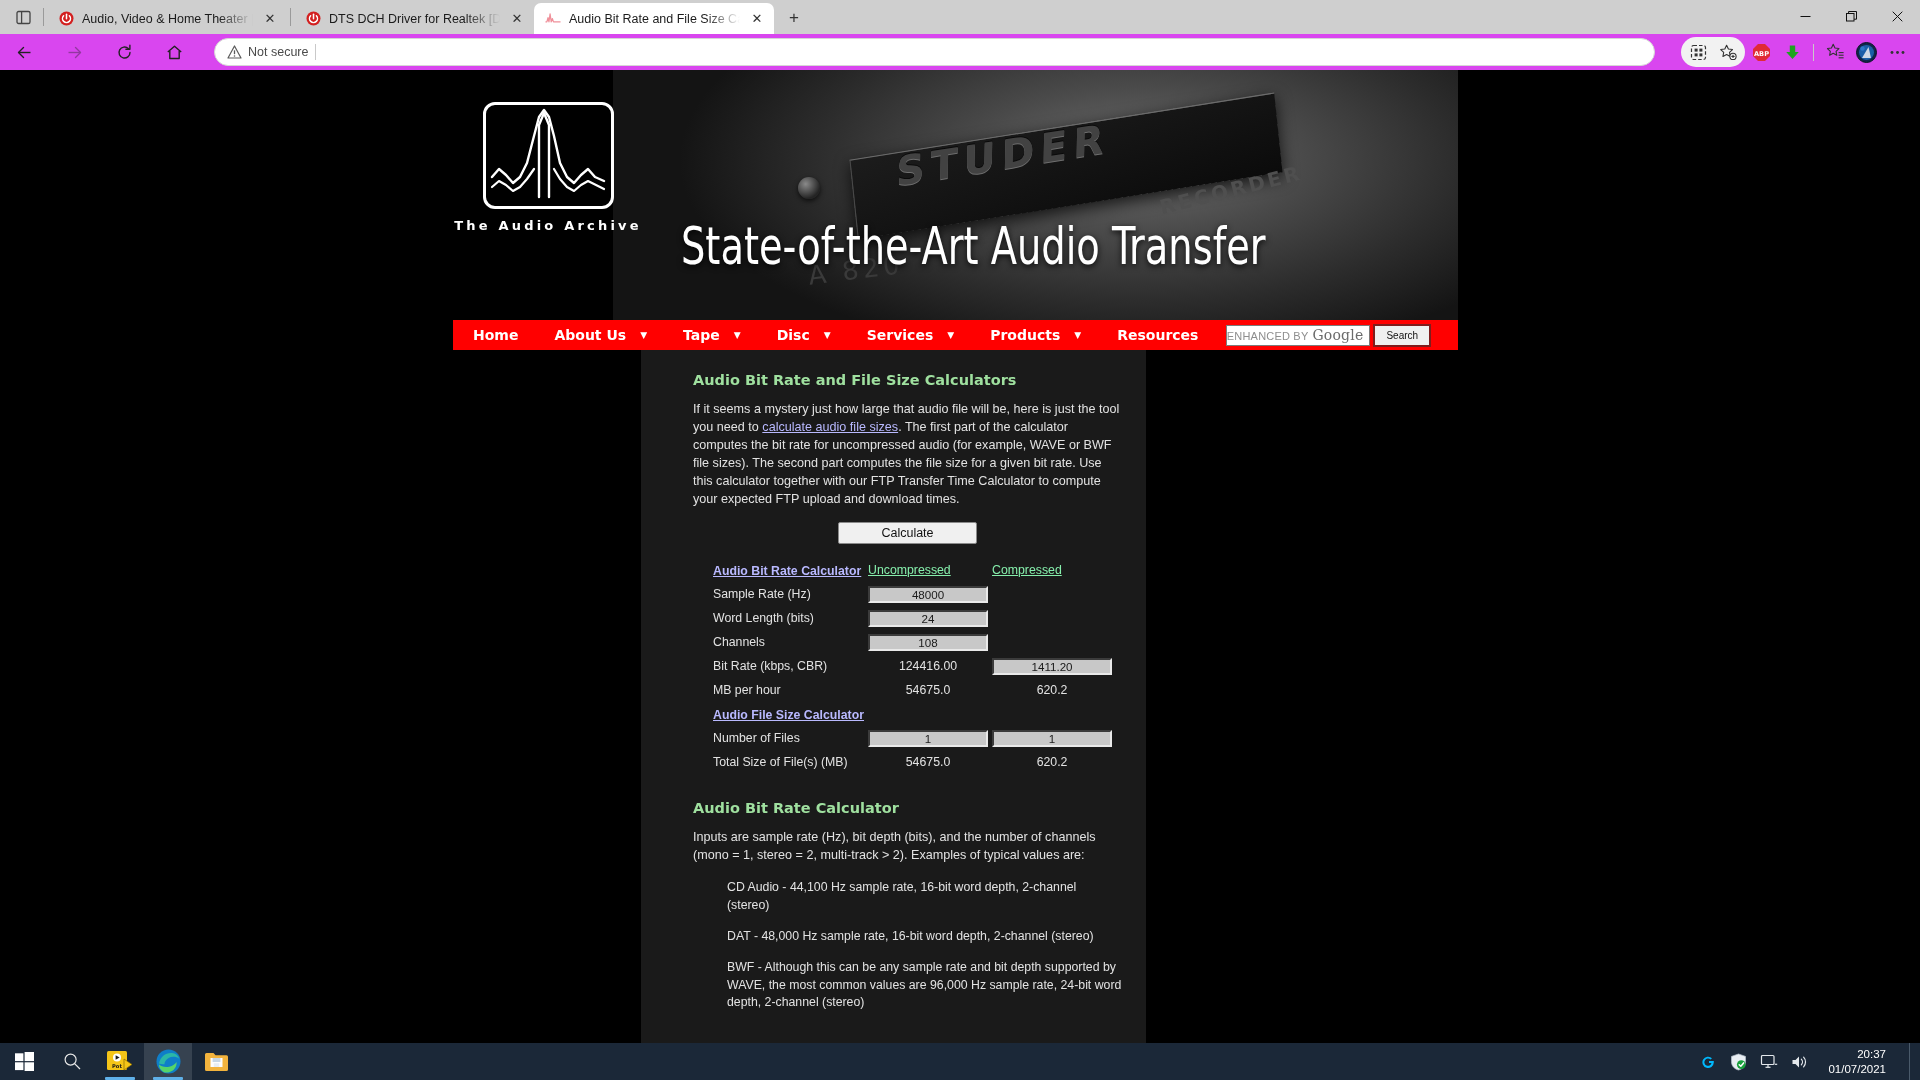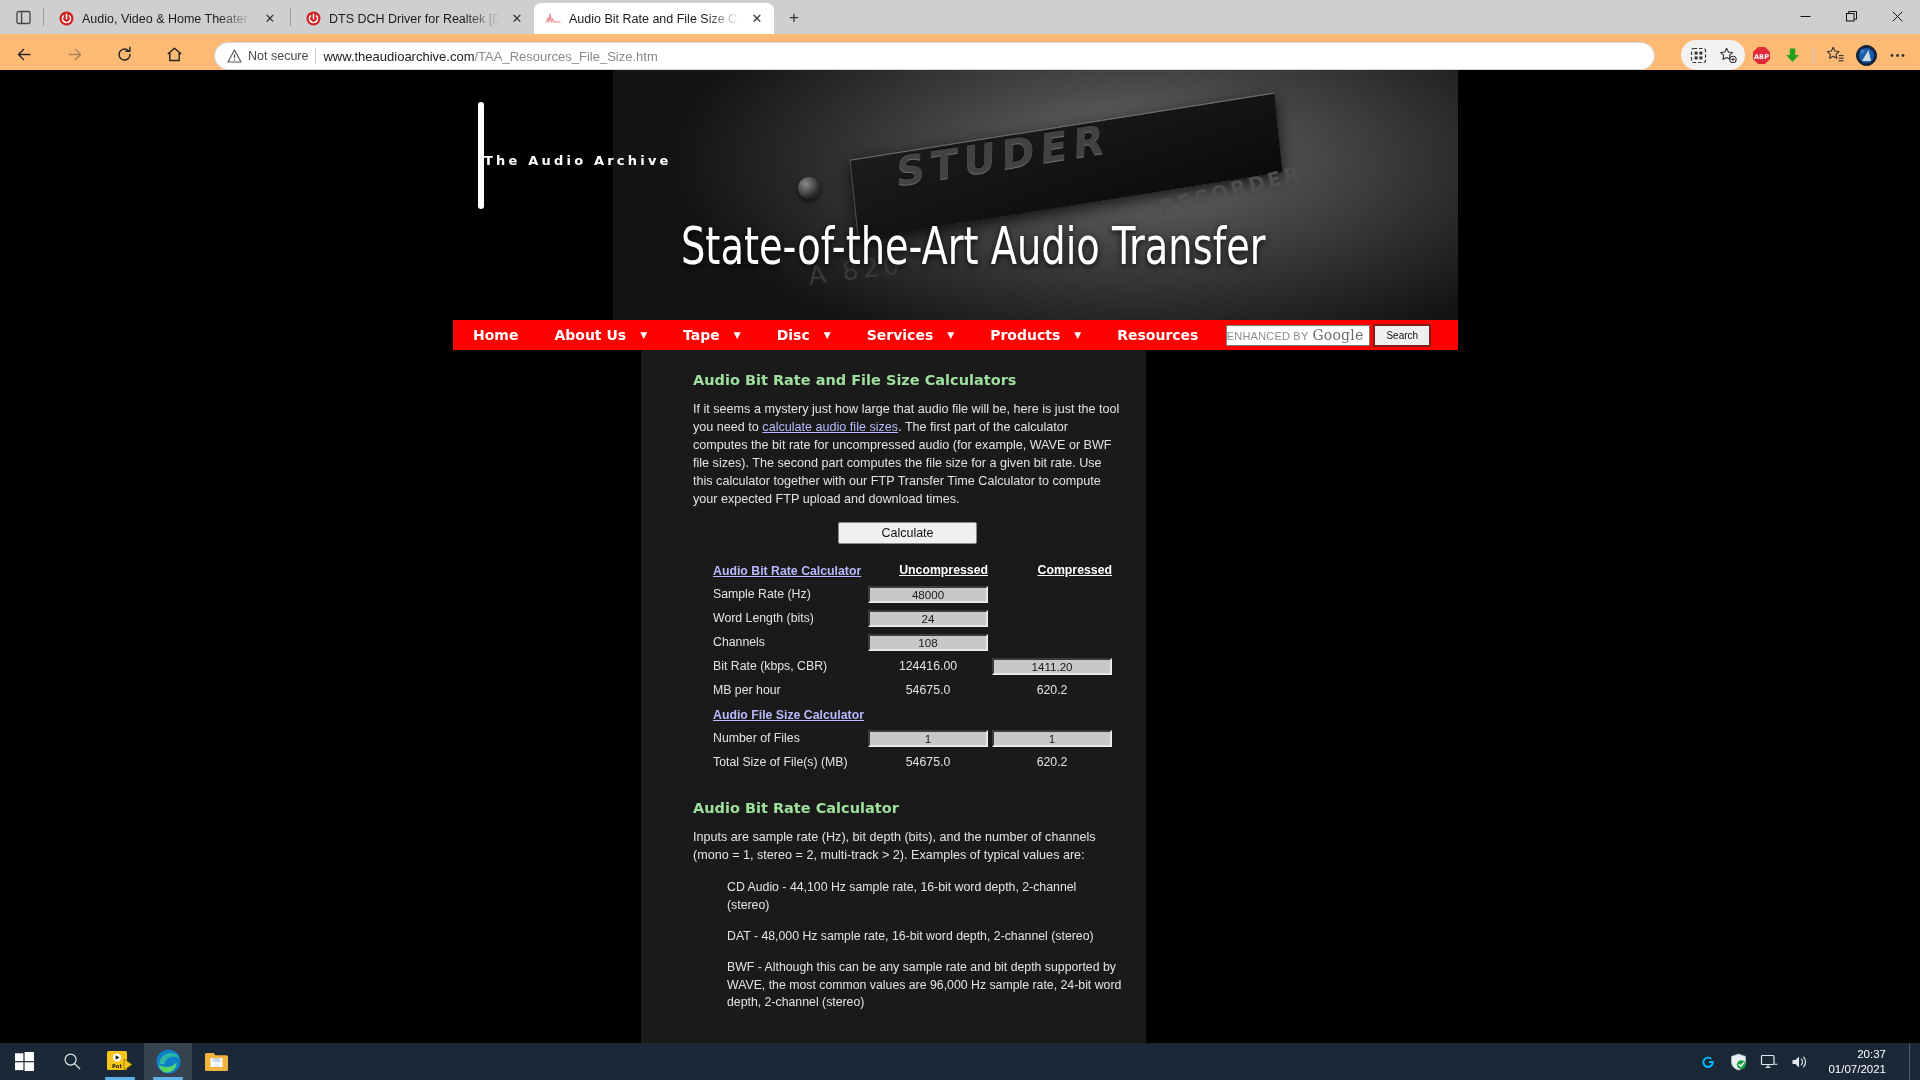--- a/index.html
+++ b/index.html
@@ -47,21 +47,21 @@
     width: 28px; height: 28px; margin-left: 6px; margin-bottom: 2px;
     display: flex; align-items: center; justify-content: center;
     font-size: 17px; color: #333; border-radius: 4px;
   }
 
   .winbtns { position: absolute; right: 0; top: 0; display: flex; height: 32px; }
   .winbtn { width: 46px; height: 32px; display: flex; align-items: center; justify-content: center; }
   .winbtn svg { display:block; }
 
   .toolbar {
-    height: 38px; background: #fdba74; display: flex; align-items: flex-end;
+    height: 38px; background: #d946ef; display: flex; align-items: center;
     padding: 0 8px; gap: 18px;
   }
   .navbtn {
     width: 32px; height: 32px; border-radius: 4px;
     display: flex; align-items: center; justify-content: center; flex: 0 0 32px;
   }
   .navbtn svg { display:block; }
   .navbtn.disabled { opacity: .38; }
 
   .omnibox {
@@ -130,21 +130,21 @@
   }
   .knob {
     position: absolute; left: 185px; top: 107px; width: 22px; height: 22px;
     border-radius: 50%; background: radial-gradient(circle at 35% 32%, #8a8a8a, #242424 70%);
     box-shadow: 0 2px 5px rgba(0,0,0,.7);
   }
   .banner-left { position: absolute; left: 0; top: 0; width: 160px; height: 100%; background:#000; }
 
   .logo-wrap {
     position: absolute; left: 25px; top: 32px; width: 140px; z-index: 4;
-    display: flex; flex-direction: row; align-items: center;
+    display: flex; flex-direction: column; align-items: center;
   }
   .logo-box {
     width: 131px; height: 107px; border: 3px solid #fff; border-radius: 12px;
     background: #000; display: block; position: relative; overflow: hidden;
   }
   .logo-name {
     margin-top: 9px; color: #fff; font-family: "DejaVu Sans", sans-serif;
     font-weight: bold; font-size: 13px; letter-spacing: 3.2px; white-space: nowrap;
   }
 
@@ -200,22 +200,22 @@
     padding: 3px 42px; font-size: 12.5px; color: #111;
   }
 
   table.calc { border-collapse: collapse; margin-left: 18px; }
   table.calc td { padding: 0; height: 24px; vertical-align: middle; }
   .lbl { color: #e2e2e2; font-size: 12.3px; padding-right: 12px; white-space: nowrap; }
   .hdr-link {
     color: #b9b9ff; text-decoration: underline; font-size: 12.3px; font-weight: bold; white-space: nowrap;
   }
   .col-hdr {
-    color: #ffffff; font-size: 12.3px; font-weight: bold; text-decoration: underline;
-    text-align: right; width: 124px;
+    color: #86efac; font-size: 12.3px; font-weight: normal; text-decoration: underline;
+    text-align: left; width: 124px;
   }
   .fld {
     display: block; width: 120px; height: 17px; background: #c8c8c8;
     border: 2px inset #e9e9e9; border-top-color: #8f8f8f; border-left-color: #8f8f8f;
     font-size: 11.6px; color: #1a1a1a; text-align: center; line-height: 13px;
     margin: 0 auto;
   }
   .roval { color: #e2e2e2; font-size: 12.3px; text-align: center; }
   .cellpad { padding: 2px 2px !important; }
 
@@ -350,21 +350,20 @@
     <div class="omnibox">
       <span class="sec-warn">
         <svg width="15" height="14" viewBox="0 0 15 14">
             <path d="M7.5 1 14 13H1z" fill="none" stroke="#5a5a5a" stroke-width="1.2" stroke-linejoin="round"></path>
             <line x1="7.5" y1="5.3" x2="7.5" y2="9.2" stroke="#5a5a5a" stroke-width="1.3"></line>
             <circle cx="7.5" cy="11" r="0.8" fill="#5a5a5a"></circle>
           </svg>
         <span class="sec-warn-text">Not secure</span>
       </span>
       <span class="omni-sep"></span>
-      <span class="omni-url"><b>www.theaudioarchive.com</b><span>/TAA_Resources_File_Size.htm</span></span>
     </div>
 
     <div class="tbicons">
       <div class="tb-group">
         <div class="tbicon">
           <svg width="17" height="17" viewBox="0 0 17 17">
               <rect x="1.5" y="1.5" width="14" height="14" rx="2" fill="none" stroke="#333" stroke-width="1.2" stroke-dasharray="3.5 2"></rect>
               <rect x="4.6" y="4.6" width="3" height="3" fill="#333"></rect>
               <rect x="9.4" y="4.6" width="3" height="3" fill="#333"></rect>
               <rect x="4.6" y="9.4" width="3" height="3" fill="#333"></rect>

